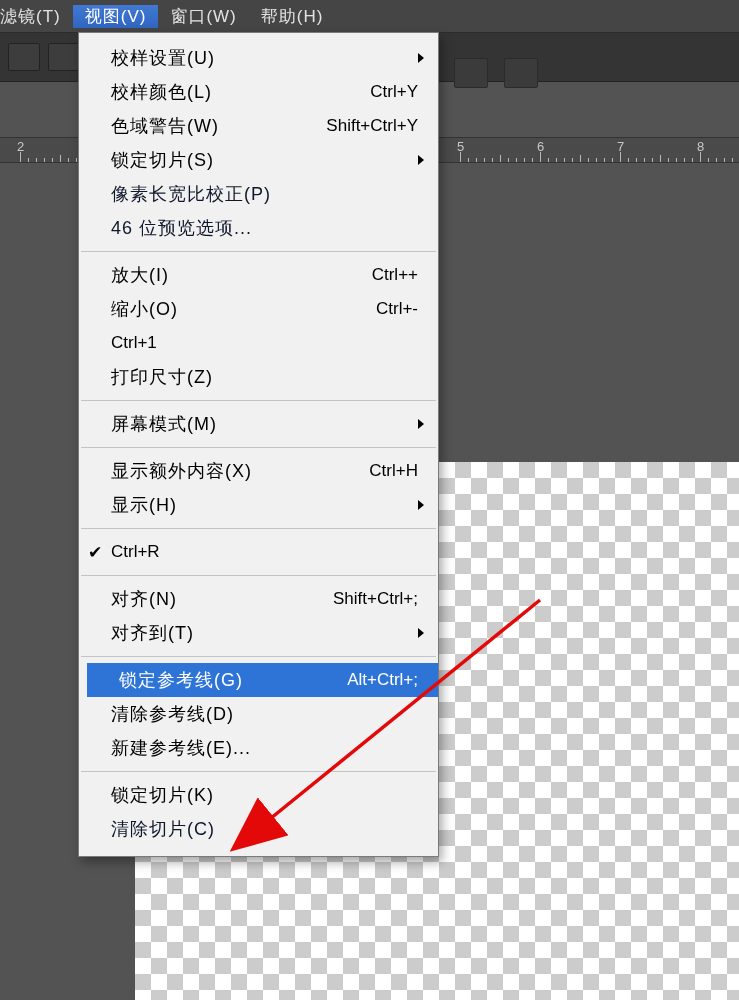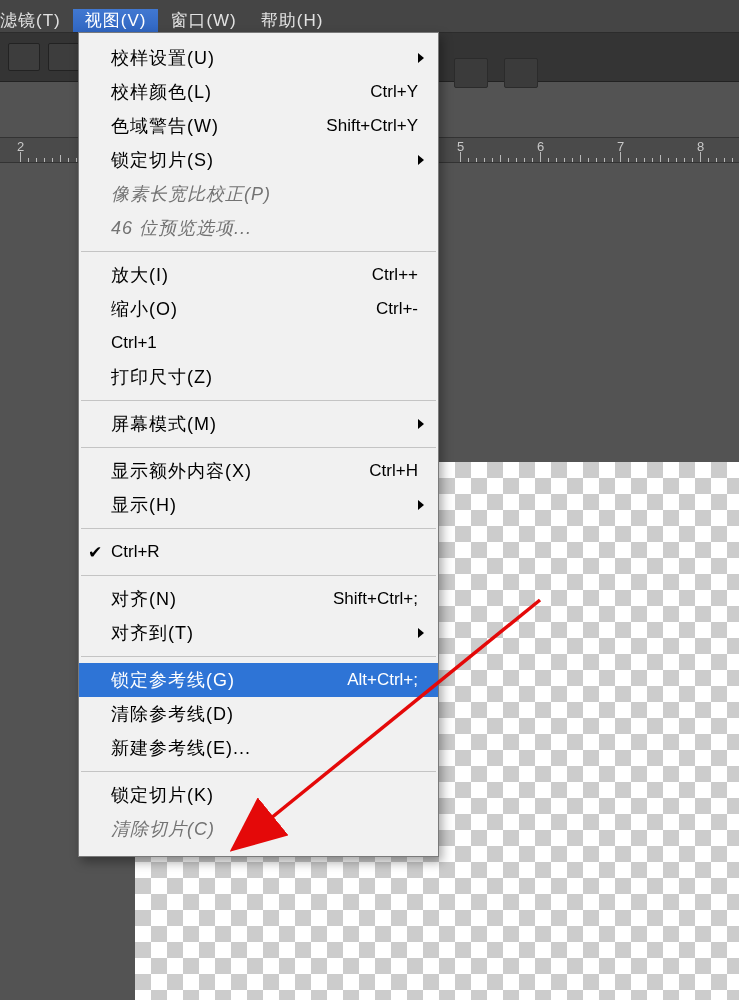--- a/index.html
+++ b/index.html
@@ -16,21 +16,21 @@
 
   
   .menubar {
     position: absolute;
     top: 0;
     left: 0;
     right: 0;
     height: 32px;
     background: #454545;
     display: flex;
-    align-items: flex-end;
+    align-items: center;
     box-shadow: 0 1px 0 #2c2c2c;
     z-index: 4;
   }
   .menubar-item {
     color: #e2e2e2;
     font-size: 17px;
     padding: 0 12px;
     display: flex;
     align-items: center;
     white-space: nowrap;
@@ -167,26 +167,26 @@
     flex: 1;
   }
   .menu-item .shortcut {
     color: #000;
     font-size: 17px;
     letter-spacing: 0;
   }
   .menu-item.selected {
     background: #2e74d6;
     color: #fff;
+    margin-left: 8px;
   }
   .menu-item.selected .shortcut { color: #fff; }
   .menu-item.disabled,
   .menu-item.disabled .shortcut {
-    color: #737373;
-    font-style: italic;
+    color: #0f172a;
   }
   .menu-item .sub-arrow {
     position: absolute;
     right: 14px;
     width: 0; height: 0;
     border-top: 5px solid transparent;
     border-bottom: 5px solid transparent;
     border-left: 6px solid #000;
   }
   .menu-item .check {

